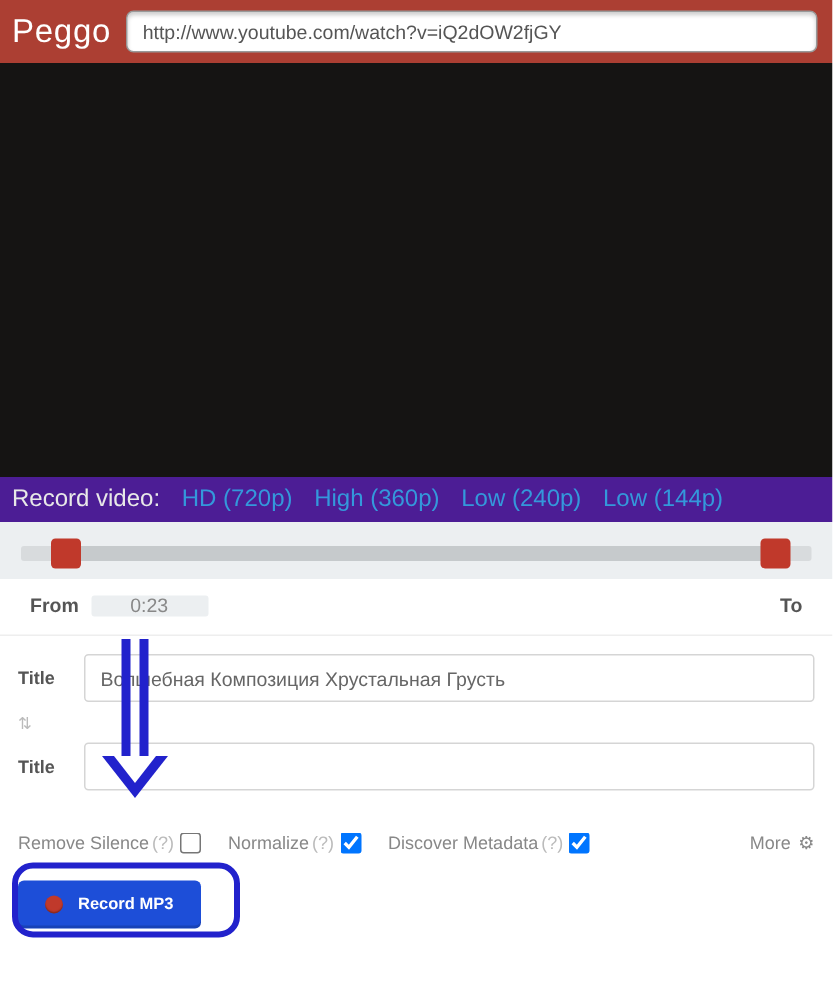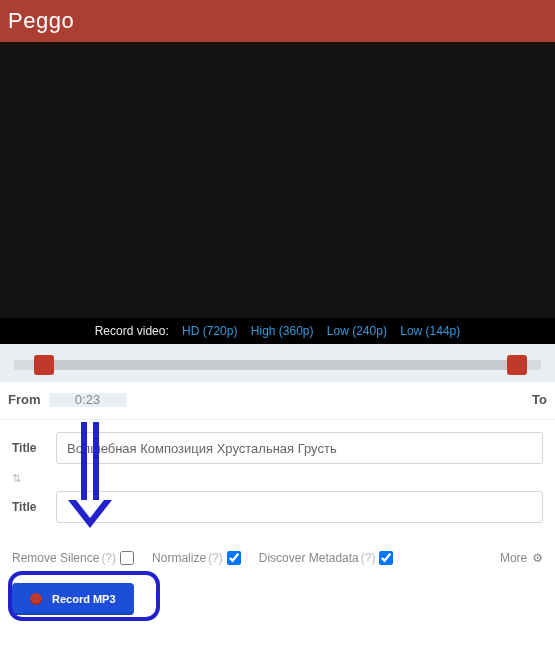--- a/index.html
+++ b/index.html
@@ -1,30 +1,30 @@
 <!DOCTYPE html>
 <html><head>
 <meta charset="utf-8">
 <style>
   * { box-sizing: border-box; margin: 0; padding: 0; }
   body { font-family: -apple-system, "Segoe UI", Arial, sans-serif; font-size: 13px; color: #333; background: #fff; width: 555px; }
   .header { background: #ac3f33; display: flex; align-items: center; padding: 6px 10px 6px 8px; height: 42px; }
   .logo { color: #fff; font-size: 22px; font-weight: 400; letter-spacing: 0.5px; display: flex; align-items: center; }
   .url-input { flex: 1; margin-left: 10px; height: 28px; border: 1px solid #999; border-radius: 5px; padding: 0 10px; font-size: 13px; color: #555; box-shadow: inset 0 2px 3px rgba(0,0,0,0.2); background: #fff; }
   .video-area { background: #151413; height: 276px; }
-  .record-bar { background: #000000; padding: 6px 8px; font-size: 12px; text-align: center; }
+  .record-bar { background: #4c1d95; padding: 6px 8px; font-size: 16px; }
   .record-bar .lbl { color: #e8e8e8; }
   .record-bar .lnk { color: #3498db; margin-left: 10px; cursor: pointer; }
   .slider-zone { background: #eceff1; padding: 16px 14px 12px; }
   .rail { position: relative; height: 10px; background: #d8dbdd; border-radius: 2px; }
   .fill { position: absolute; top: 0; bottom: 0; background: #c6cacc; left: 28px; right: 22px; }
   .handle { position: absolute; width: 20px; height: 20px; background: #c0392b; border-radius: 3px; top: -5px; cursor: pointer; }
   .handle.l { left: 20px; }
   .handle.r { right: 14px; }
-  .trim-row { display: flex; align-items: center; padding: 10px 8px 12px; border-bottom: 1px solid #eee; }
+  .trim-row { display: flex; align-items: center; padding: 10px 20px 12px; border-bottom: 1px solid #eee; }
   .trim-row .lbl { color: #555; font-size: 13px; font-weight: 600; }
   .trim-row .box { width: 78px; height: 14px; background: #eceff1; color: #888; display: flex; align-items: center; justify-content: center; margin: 0 8px; border-radius: 2px; }
   .trim-row .sp { flex: 1; }
   .meta { padding: 12px; }
   .meta-row { display: flex; align-items: center; margin-bottom: 8px; }
   .meta-row .lbl { width: 44px; color: #555; font-size: 12px; font-weight: 600; }
   .meta-row input { flex: 1; height: 32px; border: 1px solid #d5d5d5; border-radius: 3px; padding: 0 10px; font-size: 13px; color: #666; background: #fff; }
   .swap { width: 44px; text-align: left; color: #bbb; font-size: 11px; margin: 2px 0 6px 0; cursor: pointer; }
   .opts-row { display: flex; align-items: flex-end; padding: 8px 12px 14px; font-size: 12px; color: #888; flex-wrap: nowrap; }
   .opt { display: flex; align-items: center; margin-right: 18px; white-space: nowrap; }
@@ -41,20 +41,21 @@
   .arrow { position: absolute; pointer-events: none; }
   .arrow .stem { position: absolute; background: transparent; border-left: 6px solid #2222cc; border-right: 6px solid #2222cc; width: 18px; }
   .arrow .head { width: 0; height: 0; border-left: 22px solid transparent; border-right: 22px solid transparent; border-top: 28px solid #2222cc; position: absolute; }
   .arrow .head-inner { width:0;height:0;border-left:14px solid transparent;border-right:14px solid transparent;border-top:18px solid #fff;position:absolute; }
 </style>
 </head>
 <body>
 
 <div class="header">
   <div class="logo">Peggo</div>
+  <input class="url-input" value="http://www.youtube.com/watch?v=iQ2dOW2fjGY" style="">
 </div>
 
 <div class="video-area"></div>
 
 <div class="record-bar">
   <span class="lbl">Record video:</span>
   <span class="lnk">HD (720p)</span>
   <span class="lnk">High (360p)</span>
   <span class="lnk">Low (240p)</span>
   <span class="lnk">Low (144p)</span>

